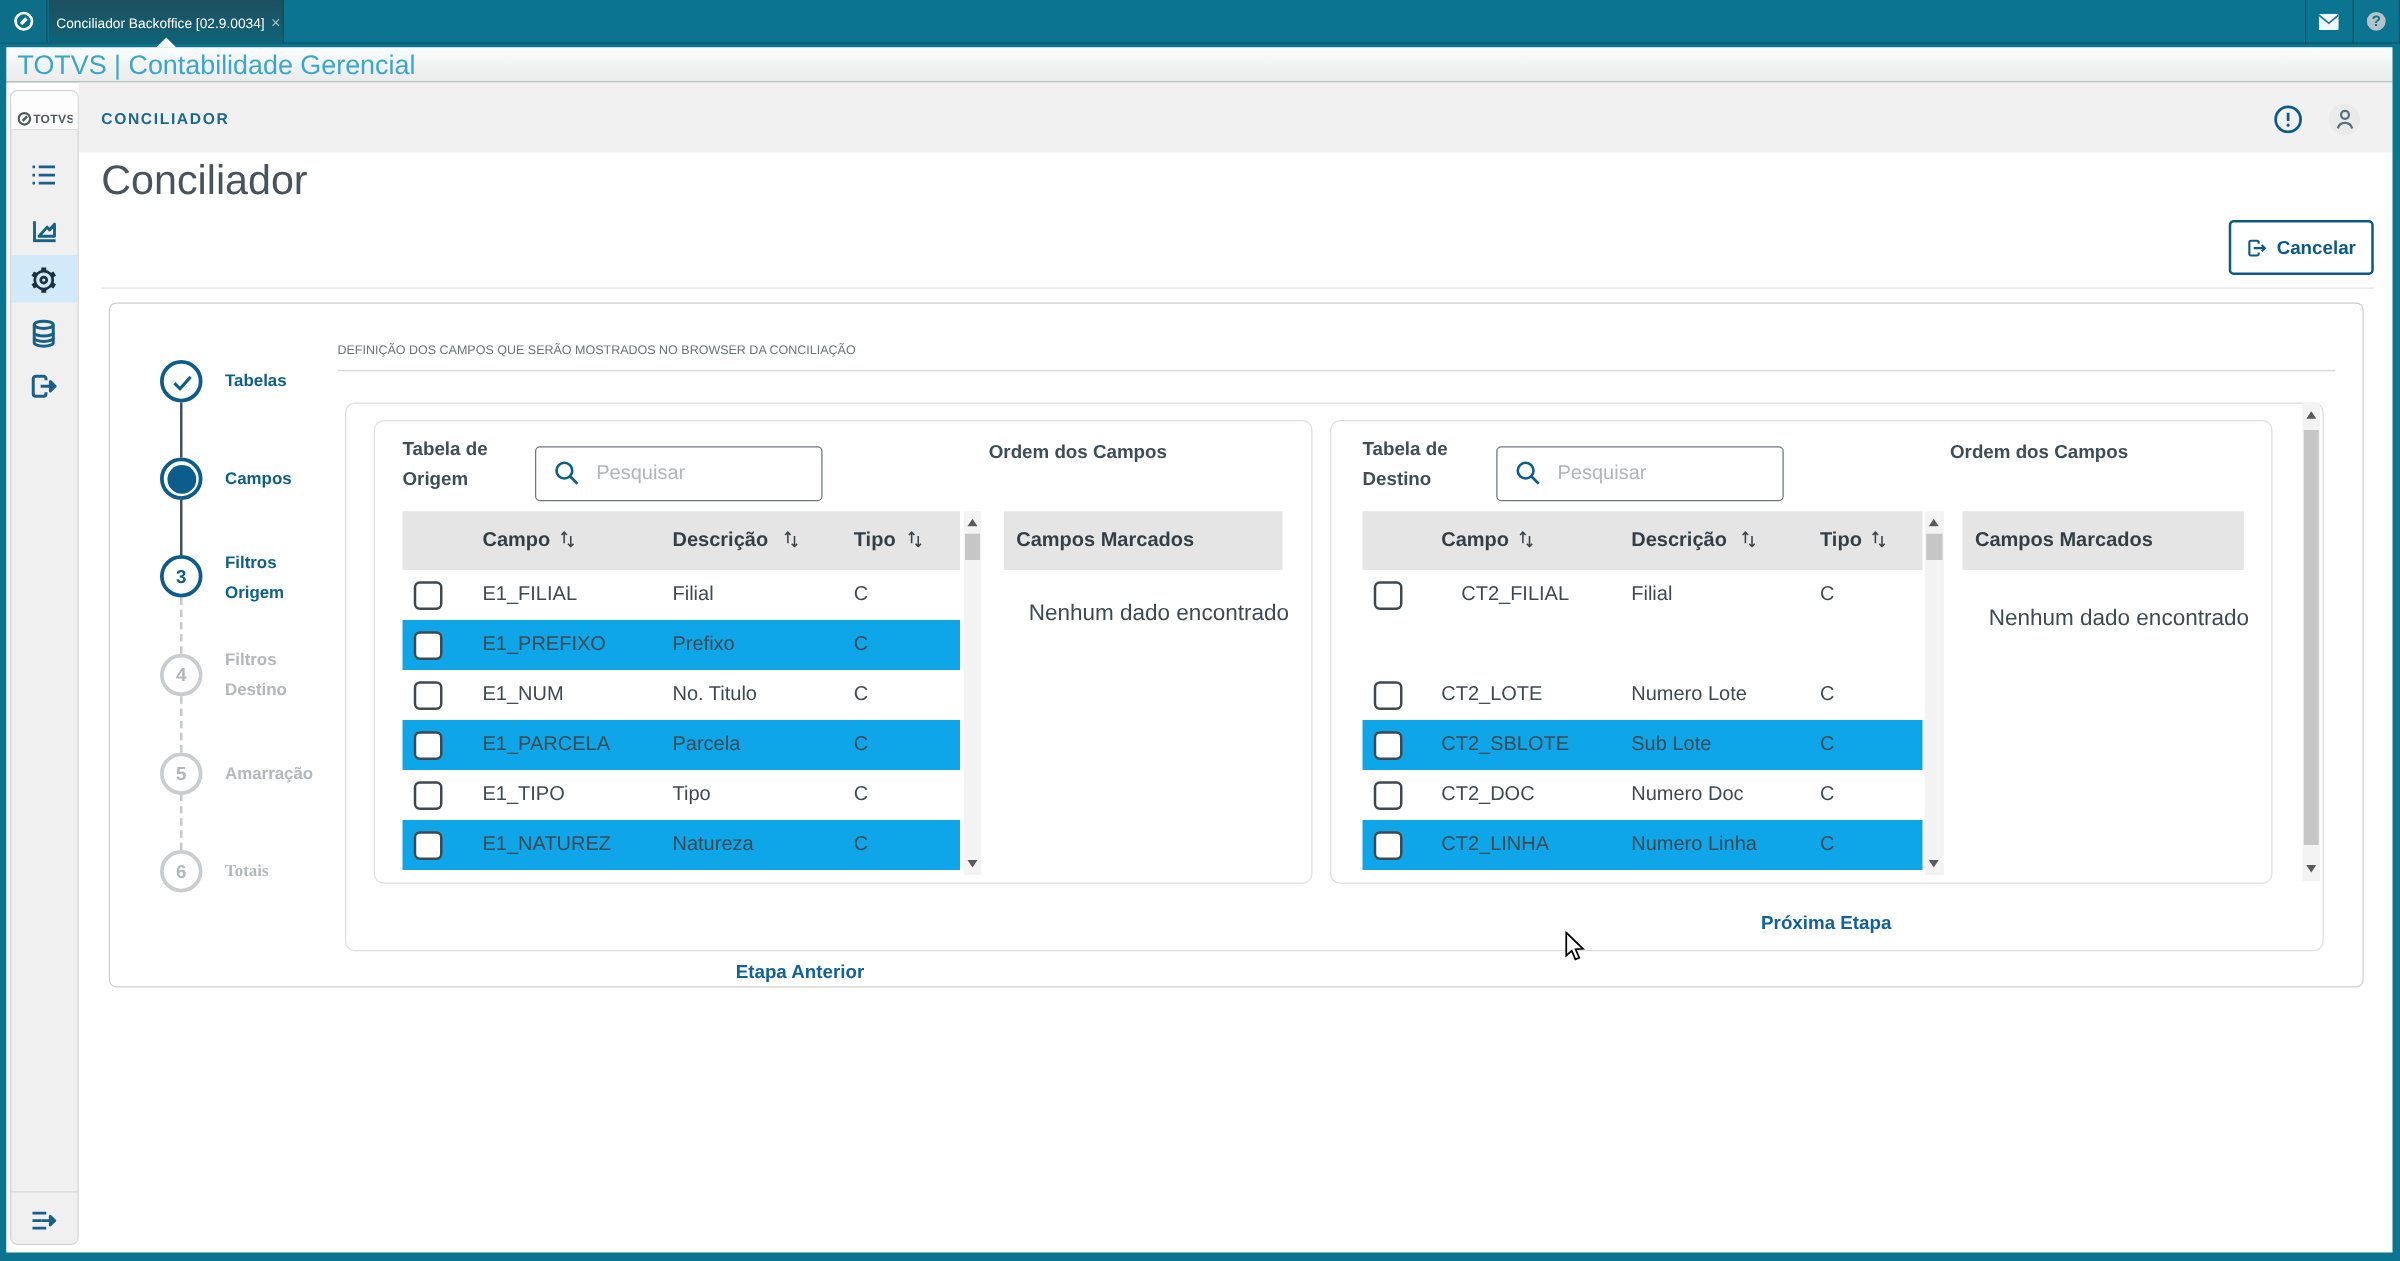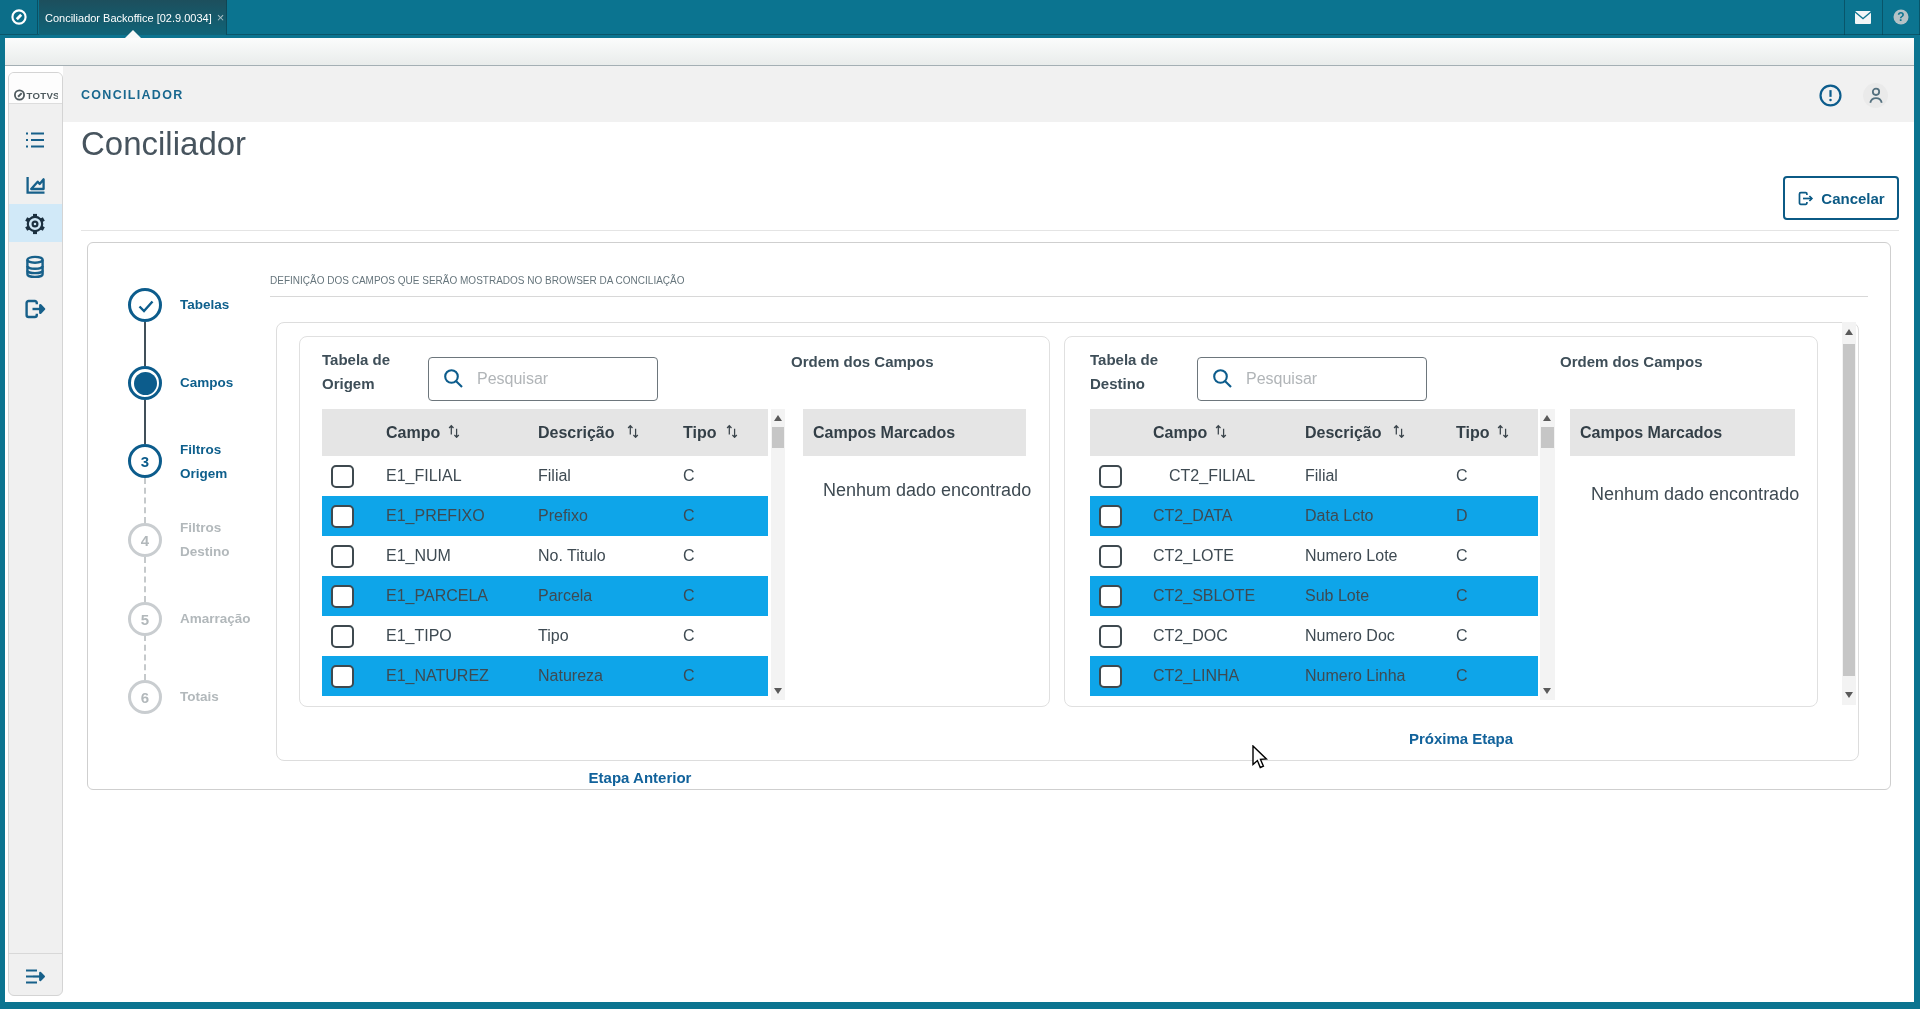--- a/index.html
+++ b/index.html
@@ -91,20 +91,21 @@
 <div id="page">
   <div class="abs" id="topbar"></div>
   <div class="abs" id="topline"></div>
   <div class="abs" id="logosq"></div>
   <div class="abs" id="tab">Conciliador Backoffice [02.9.0034]<span class="x">×</span></div>
   <div class="abs" id="notch"></div>
   <div class="abs topbtn" id="btn-mail"></div>
   <div class="abs topbtn" id="btn-help"></div>
 
   <div class="abs" id="hdr2"></div>
+  <div class="abs" id="hdr2-title">TOTVS | Contabilidade Gerencial</div>
 
   <div class="abs" id="bar3"></div>
   <div class="abs" id="bar3-title">CONCILIADOR</div>
   <div class="abs" id="avatar"></div>
 
   <div class="abs" id="edgeL"></div>
   <div class="abs" id="edgeR"></div>
   <div class="abs" id="edgeB"></div>
 
   <div class="abs" id="sidebar"></div>
@@ -136,21 +137,21 @@
     </div>
   <div class="abs wstep wb wnum" style="left:128px; top:444px;">3</div>
   <div class="abs wstep wg" style="left:128px; top:523px;">4</div>
   <div class="abs wstep wg" style="left:128px; top:602px;">5</div>
   <div class="abs wstep wg" style="left:128px; top:680px;">6</div>
   <div class="abs wlabel" style="top:293px;">Tabelas</div>
   <div class="abs wlabel" style="top:371px;">Campos</div>
   <div class="abs wlabel" style="top:438px;">Filtros<br>Origem</div>
   <div class="abs wlabel g" style="top:516px;">Filtros<br>Destino</div>
   <div class="abs wlabel g" style="top:607px;">Amarração</div>
-  <div class="abs wlabel g" style="top:685px;">Totais</div>
+  <div class="abs wlabel g" style="top:685px;font-family:Liberation Serif, serif;">Totais</div>
 
   <div class="abs" id="seclbl">DEFINIÇÃO DOS CAMPOS QUE SERÃO MOSTRADOS NO BROWSER DA CONCILIAÇÃO</div>
   <div class="abs" id="secdiv"></div>
   <div class="abs" id="formbox"></div>
   <div class="abs group" id="groupL"></div>
   <div class="abs group" id="groupR"></div>
 
   <div class="abs tlabel" style="left:322px; top:348px;">Tabela de<br>Origem</div>
   <div class="abs search" style="left:428px;">
       <svg width="22" height="22" viewBox="0 0 22 22" fill="none" stroke="#0c5c8c" stroke-width="2.1" style="margin-left:14px;">
@@ -218,26 +219,20 @@
       <span class="cell abs" style="left:64px; top:11px;">E1_NATUREZ</span>
       <span class="cell abs" style="left:216px; top:11px;">Natureza</span>
       <span class="cell abs" style="left:361px; top:11px;">C</span>
     </div>
 
   <div class="abs row" style="left:1090px; top:456px; width:448px;">
       <span class="cbx abs" style="left:9px; top:9px;"></span>
       <span class="cell abs" style="left:79px; top:11px;">CT2_FILIAL</span>
       <span class="cell abs" style="left:215px; top:11px;">Filial</span>
       <span class="cell abs" style="left:366px; top:11px;">C</span>
-    </div>
-  <div class="abs row alt" style="left:1090px; top:496px; width:448px;">
-      <span class="cbx abs" style="left:9px; top:9px;"></span>
-      <span class="cell abs" style="left:63px; top:11px;">CT2_DATA</span>
-      <span class="cell abs" style="left:215px; top:11px;">Data Lcto</span>
-      <span class="cell abs" style="left:366px; top:11px;">D</span>
     </div>
   <div class="abs row" style="left:1090px; top:536px; width:448px;">
       <span class="cbx abs" style="left:9px; top:9px;"></span>
       <span class="cell abs" style="left:63px; top:11px;">CT2_LOTE</span>
       <span class="cell abs" style="left:215px; top:11px;">Numero Lote</span>
       <span class="cell abs" style="left:366px; top:11px;">C</span>
     </div>
   <div class="abs row alt" style="left:1090px; top:576px; width:448px;text-align:right;">
       <span class="cbx abs" style="left:9px; top:9px;"></span>
       <span class="cell abs" style="left:63px; top:11px;">CT2_SBLOTE</span>

